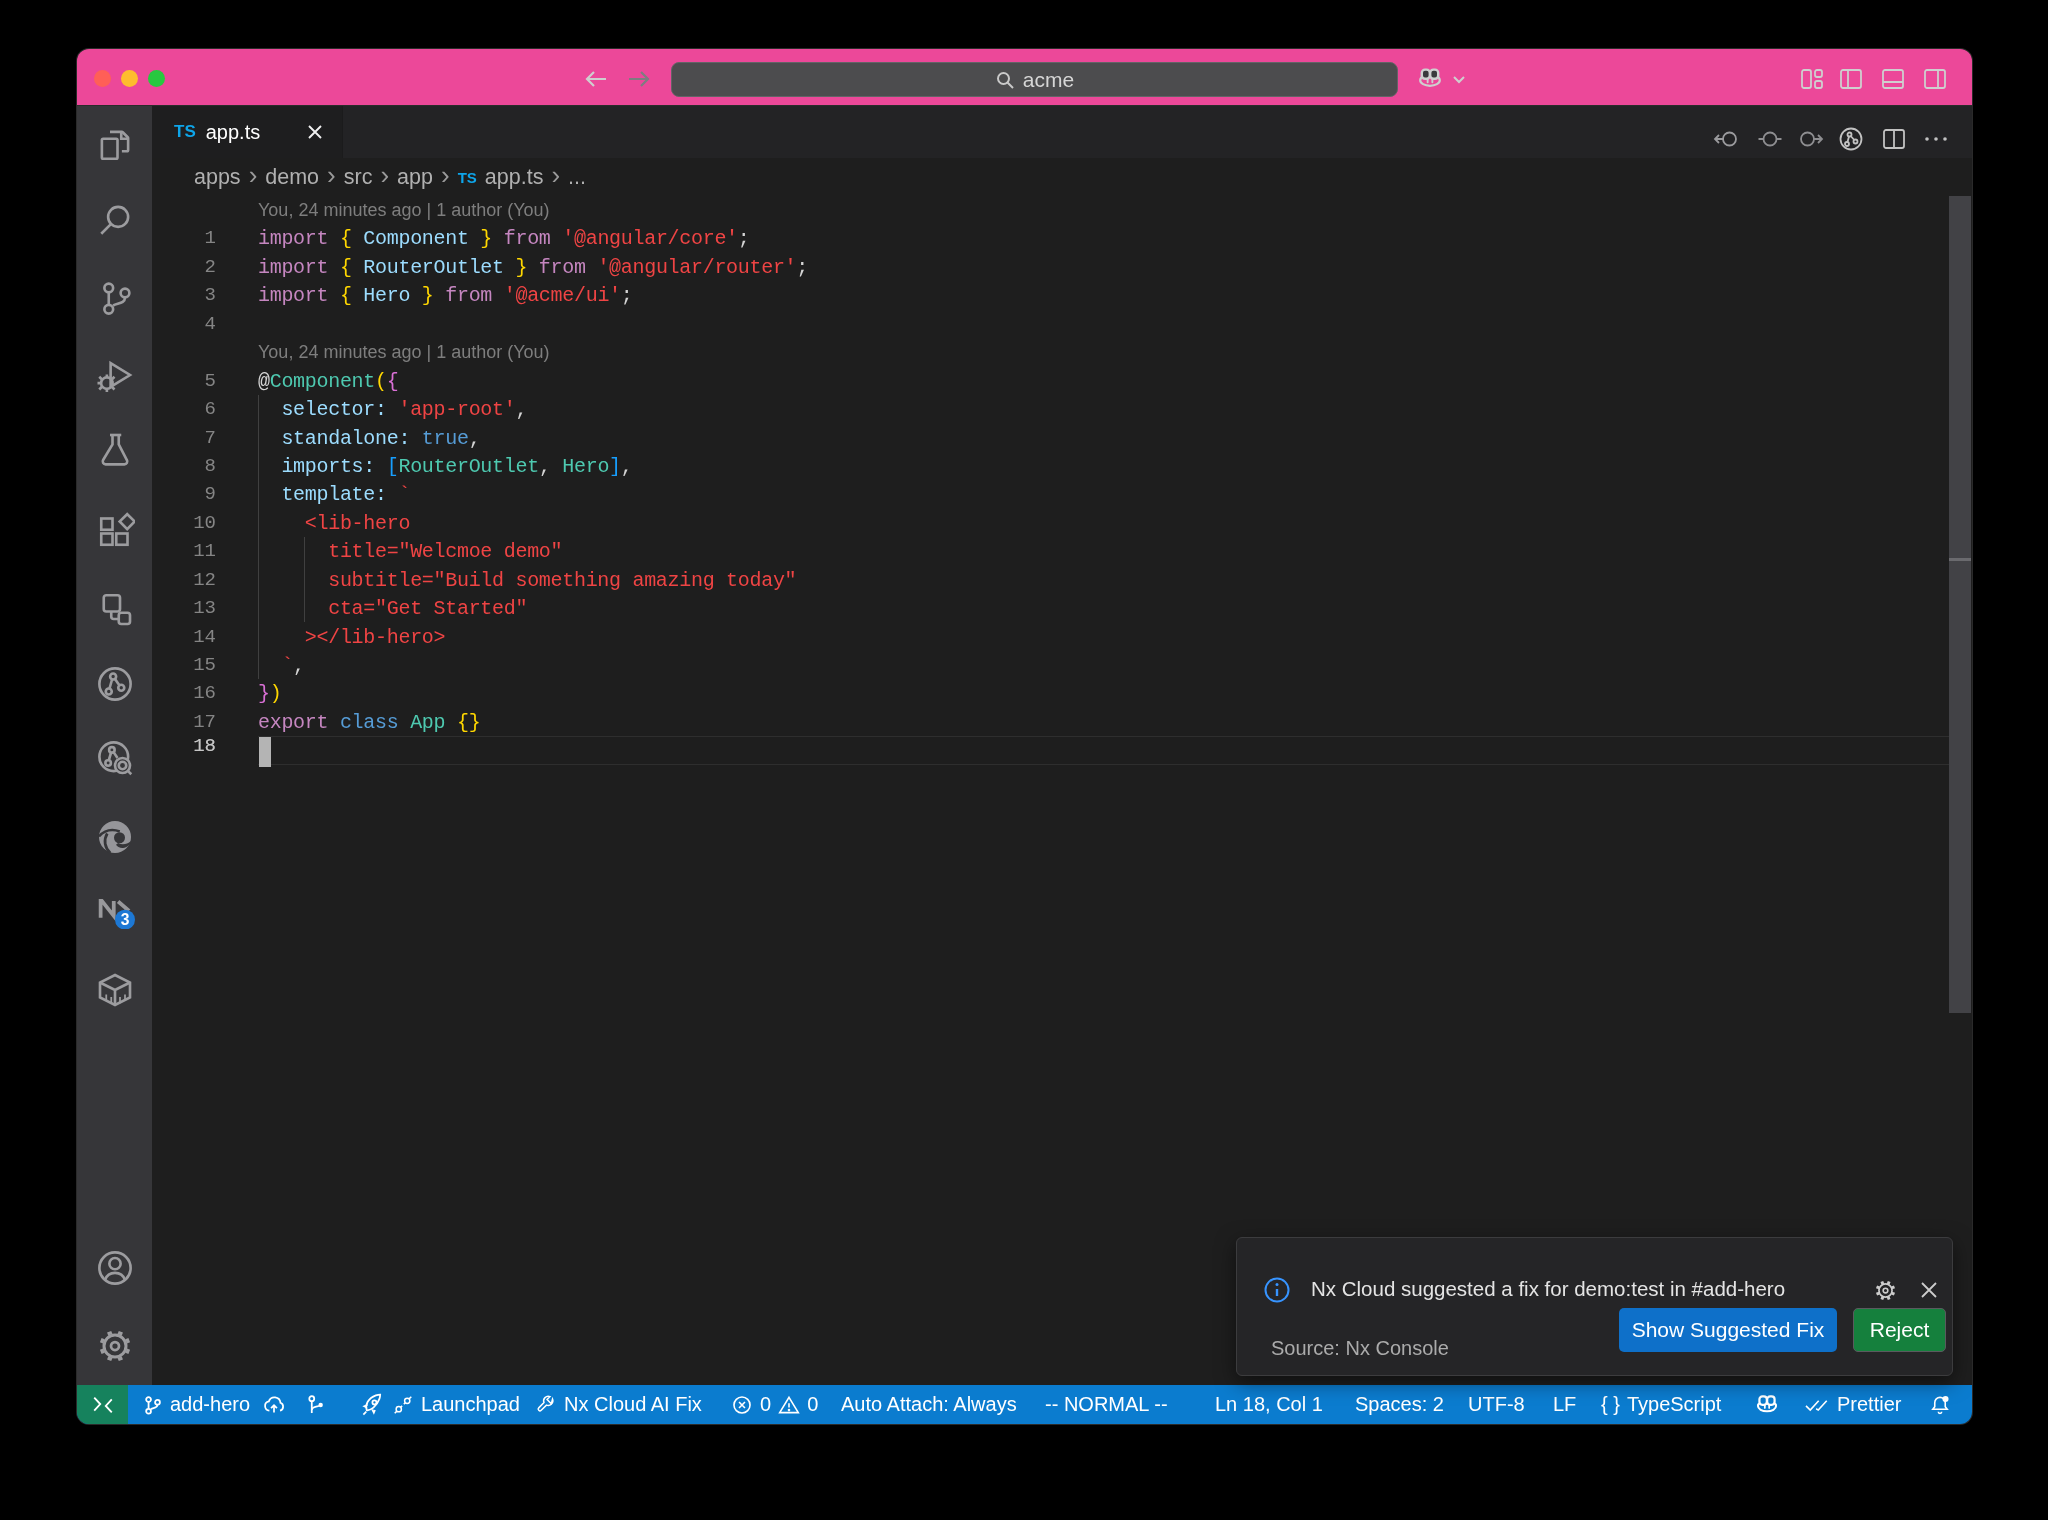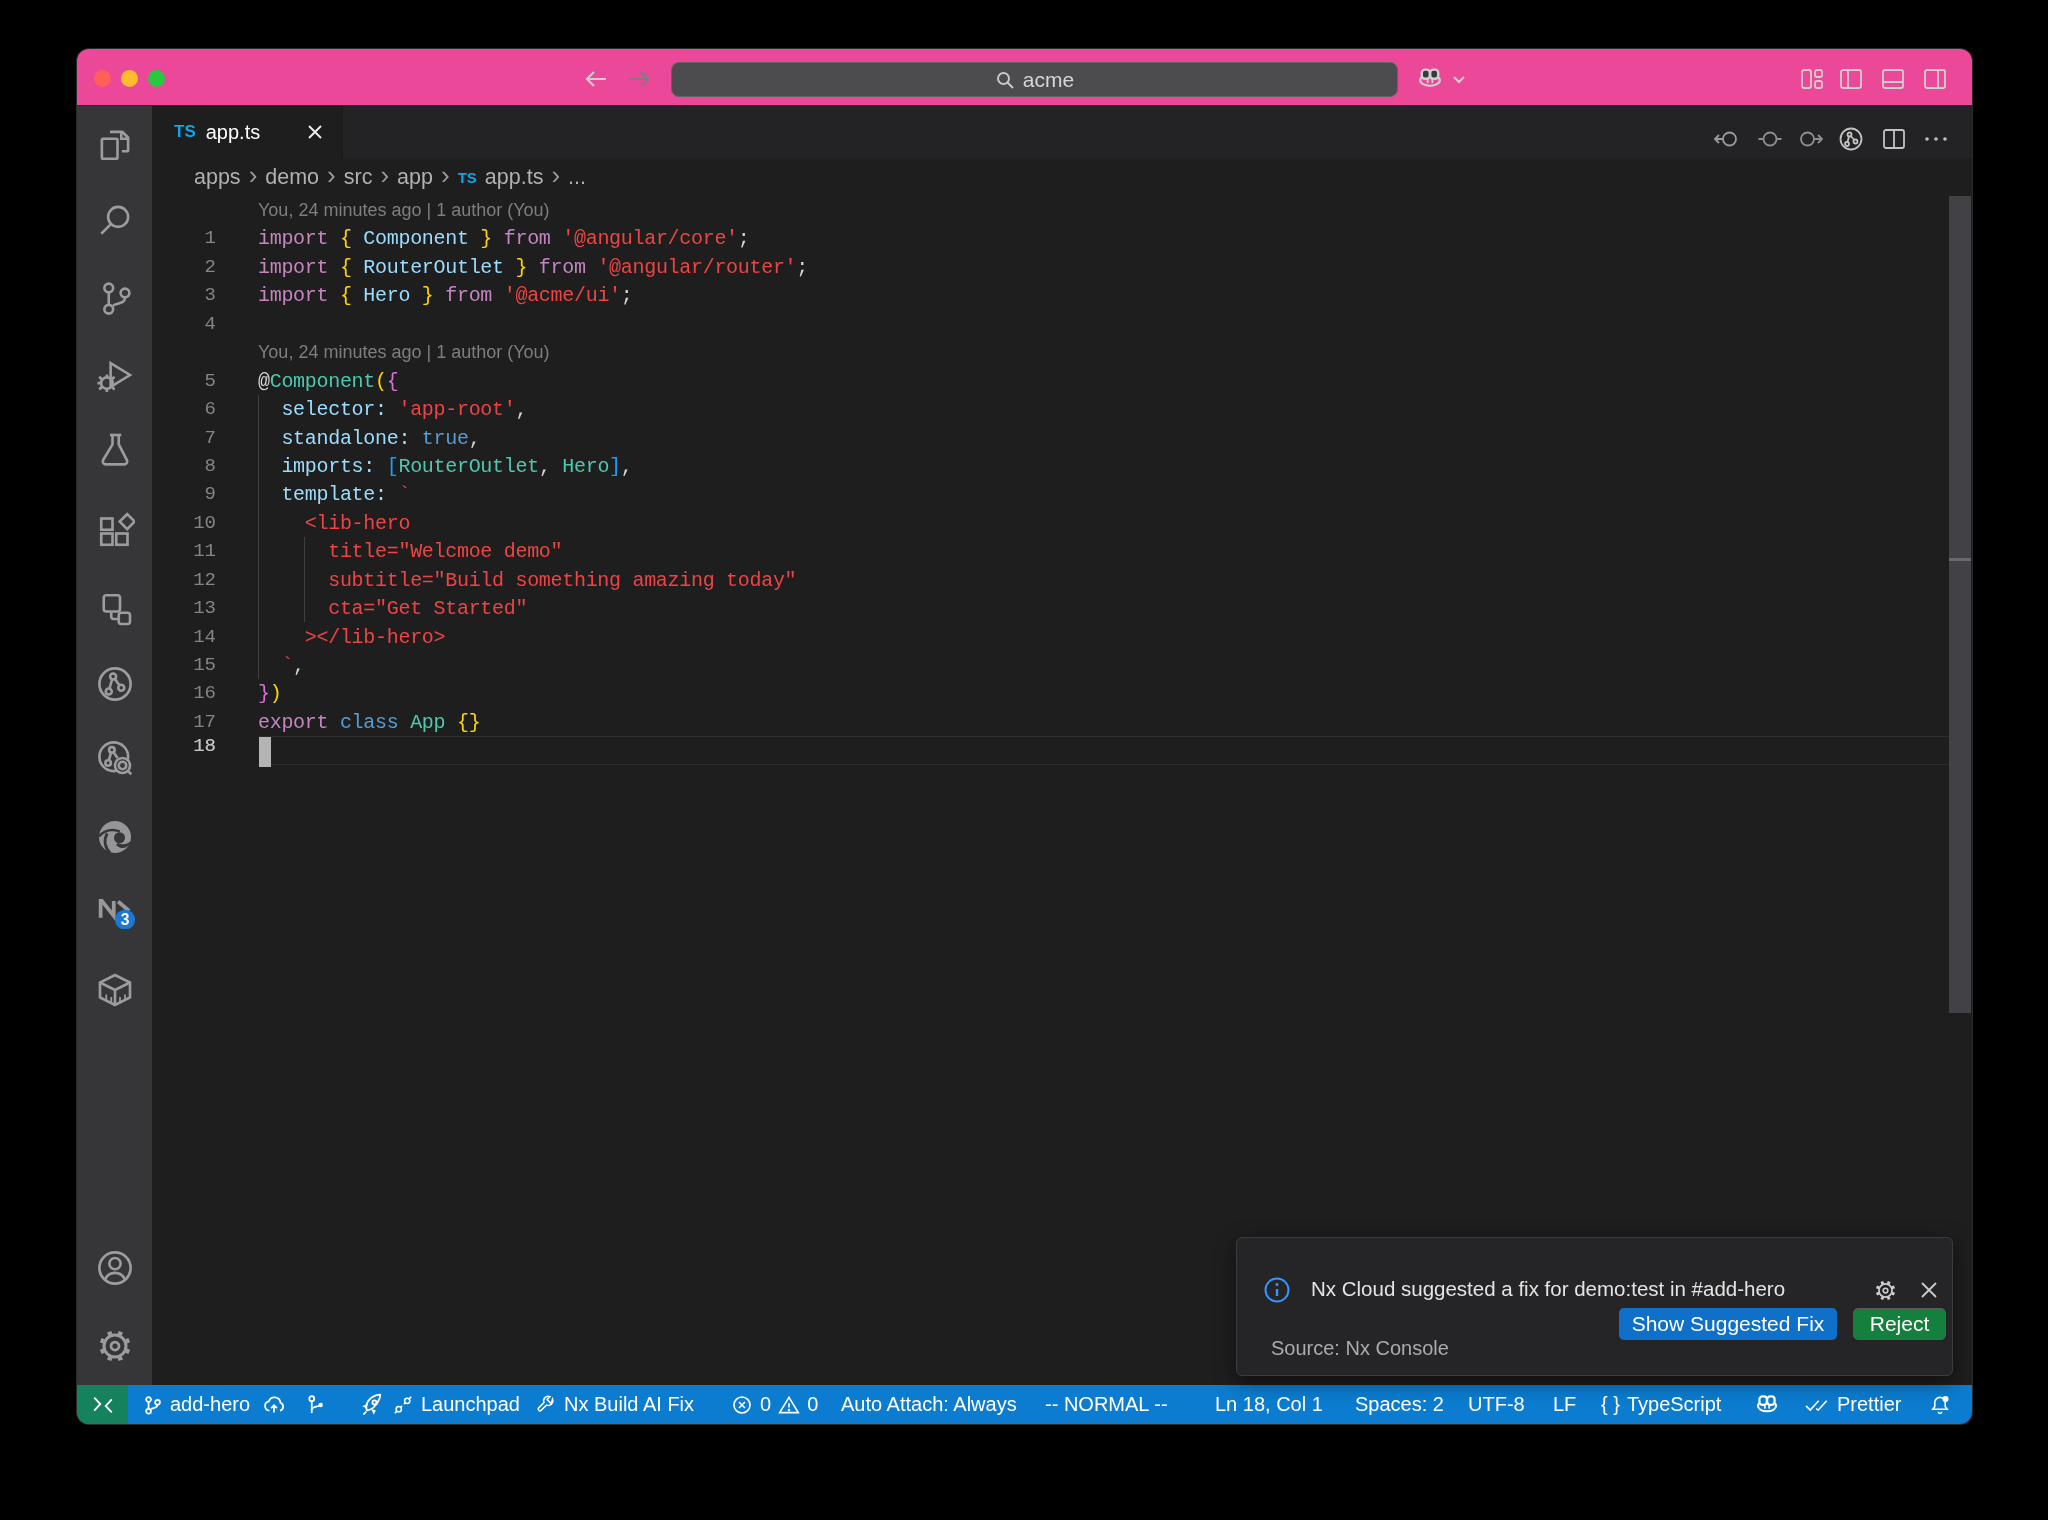--- a/index.html
+++ b/index.html
@@ -30,21 +30,21 @@
   .blame{position:absolute;left:106px;font-family:Liberation Sans, sans-serif;font-size:18px;letter-spacing:0;color:#7e7e7e;white-space:pre}
   .kw{color:#c586c0}.st{color:#569cd6}.ty{color:#4ec9b0}.va{color:#9cdcfe}.str{color:#ef4444}.pn{color:#d4d4d4}
   .b1{color:#ffd700}.b2{color:#da70d6}.b3{color:#179fff}
   
   #status{position:absolute;left:0;bottom:0;width:100%;height:39px;background:#0b7ccf;color:#fff;font-size:20px}
   .sitem{position:absolute;top:0;height:39px;display:flex;align-items:center;gap:7px;white-space:nowrap}
   
   #toast{position:absolute;left:1159px;top:1188px;width:717px;height:139px;background:#252527;border:1px solid #3c3c3e;border-radius:6px;box-shadow:0 6px 20px rgba(0,0,0,.5)}
   #toast .title{position:absolute;left:74px;top:39px;color:#e4e4e4;font-size:20.5px;white-space:nowrap}
   #toast .src{position:absolute;left:34px;top:99px;color:#ababab;font-size:20px}
-  .btn{position:absolute;top:70px;height:32px;border-radius:5px;color:#fff;font-size:21px;display:flex;align-items:center;justify-content:center}
+  .btn{position:absolute;top:70px;height:44px;border-radius:5px;color:#fff;font-size:21px;display:flex;align-items:center;justify-content:center}
 </style>
 </head>
 <body>
 <div id="stage">
  <div id="win">
 
   <div id="titlebar">
     <div class="light" style="left:17px;background:#ff5f57"></div>
     <div class="light" style="left:44px;background:#febc2e"></div>
     <div class="light" style="left:71px;background:#28c840"></div>
@@ -385,21 +385,21 @@
             </g>
           </svg>
           <span>Launchpad</span>
         </div>
 <div class="sitem" style="left:458px">
           <svg width="22" height="22" viewBox="0 0 26 26">
             <g stroke="#ffffff" stroke-width="1.9" fill="none">
               <path d="M21.5 5.5a6 6 0 0 1-7.8 7.8L7 20a2.2 2.2 0 0 1-3.2-3.2l6.7-6.7a6 6 0 0 1 7.8-7.8L14.5 6l5.5 5.5z" transform="scale(0.92) translate(1 1)"></path>
             </g>
           </svg>
-          <span>Nx Build AI Fix</span>
+          <span>Nx Cloud AI Fix</span>
         </div>
 <div class="sitem" style="left:654px">
           <svg width="22" height="22" viewBox="0 0 26 26">
             <g stroke="#ffffff" stroke-width="1.9" fill="none">
               <circle cx="13" cy="13" r="9.5"></circle>
               <path d="M9.5 9.5l7 7M16.5 9.5l-7 7"></path>
             </g>
           </svg>
           <span>0</span>
           <svg width="22" height="22" viewBox="0 0 26 26">

